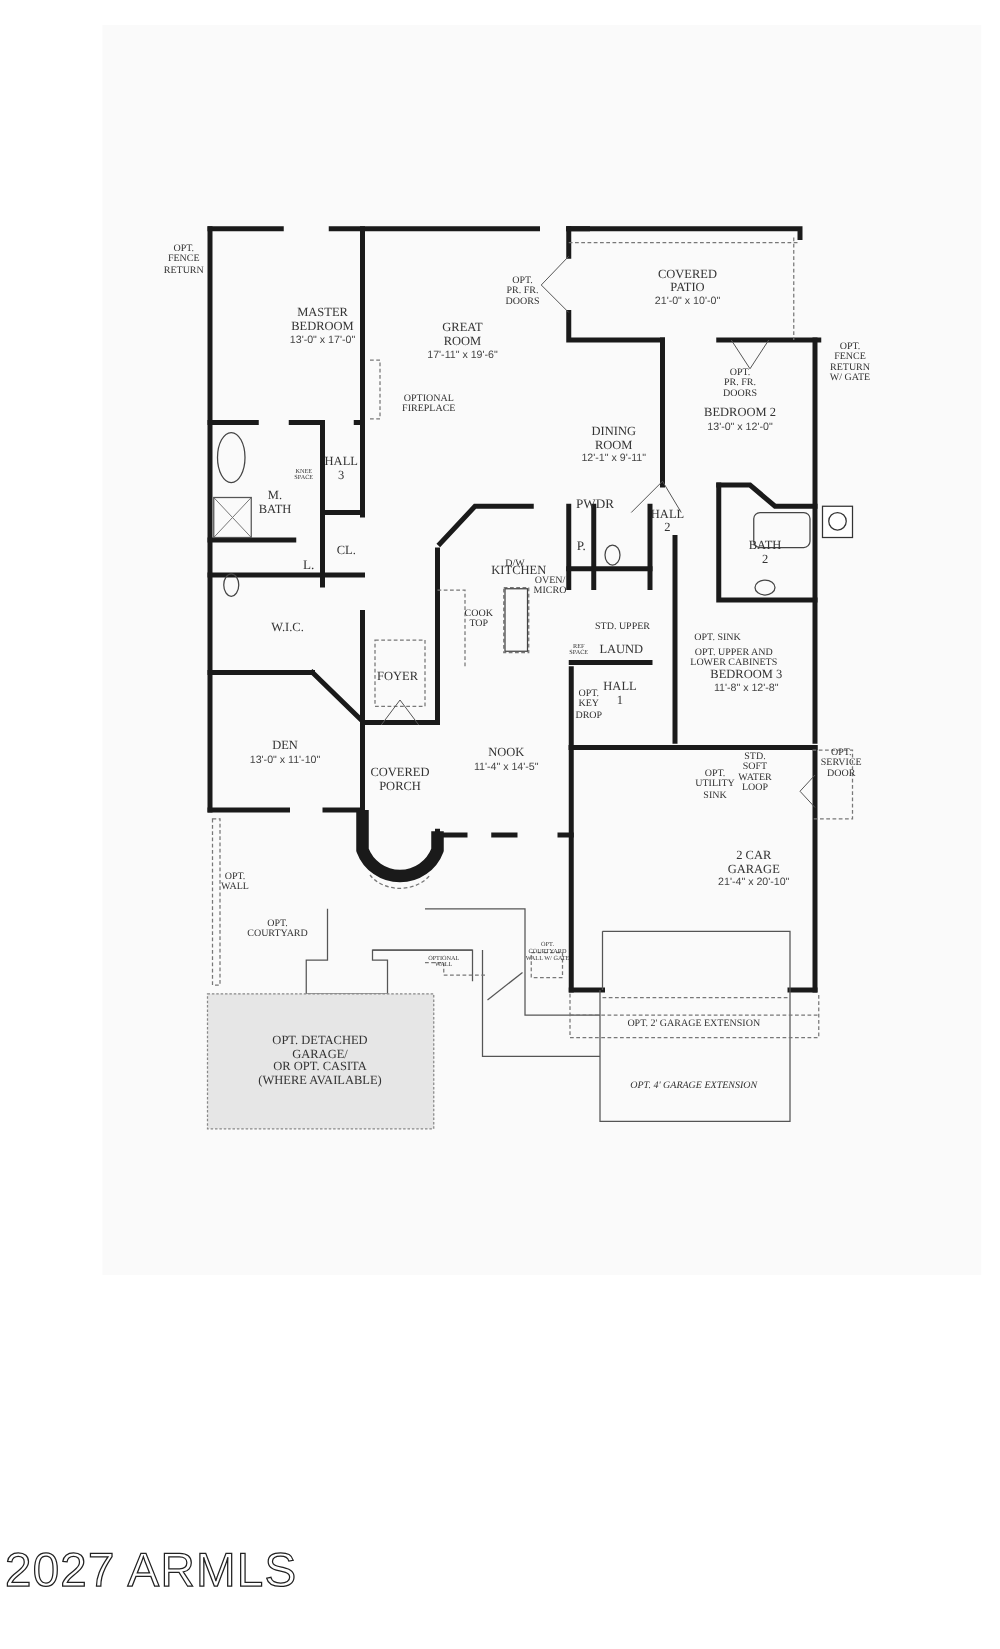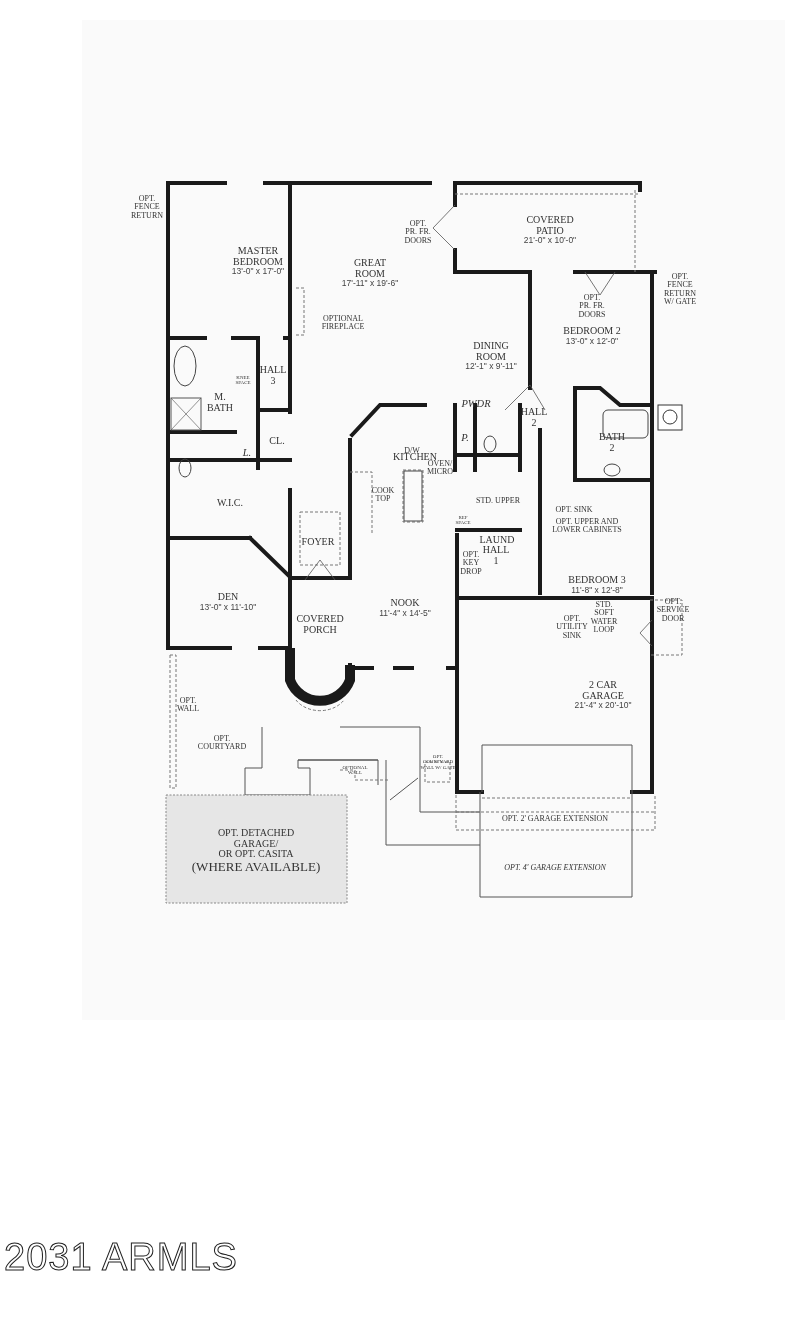--- a/index.html
+++ b/index.html
@@ -3,21 +3,21 @@
 <meta charset="utf-8">
 <style>
   html, body { margin:0; padding:0; background:#ffffff; }
   body { width:800px; height:1319px; position:relative; overflow:hidden; font-family:"Liberation Serif", serif; }
   .sheet { position:absolute; left:82px; top:20px; width:703px; height:1000px; background:#fafafa; }
   .plan { position:absolute; left:0; top:0; width:800px; height:1319px; }
   .lbl { position:absolute; color:#333; text-align:center; line-height:1.05; white-space:nowrap; transform:translateX(-50%); }
   .lbl .t { display:block; font-family:"Liberation Serif", serif; text-transform:uppercase; }
   .lbl .d { display:block; font-family:"Liberation Sans", sans-serif; font-size:8.5px; color:#444; }
   .r-lg .t { font-size:10px; }
-  .r-md .t { font-size:10.5px;font-style:italic; }
+  .r-md .t { font-size:10.5px; }
   .r-sm .t { font-size:8px; }
   .r-xs .t { font-size:5px; }
   .watermark { position:absolute; left:4px; top:1236px; font-family:"Liberation Sans", sans-serif; font-size:38px; font-weight:300; letter-spacing:1px; color:#ffffff; -webkit-text-stroke:1px #222; }
 </style>
 </head>
 <body>
 
 <div class="sheet"></div>
 
 <svg class="plan" viewBox="0 0 800 1319" xmlns="http://www.w3.org/2000/svg">
@@ -173,24 +173,24 @@
     <div class="lbl r-md" style="left: 465px; top: 432px;">
       <span class="t">P.</span>
     </div>
     <div class="lbl r-lg" style="left: 612px; top: 432px;">
       <span class="t">BATH</span>
       <span class="t">2</span>
     </div>
     <div class="lbl r-lg" style="left: 415px; top: 452px;">
       <span class="t">KITCHEN</span>
     </div>
-    <div class="lbl r-lg" style="left: 497px; top: 515px; margin-top: 20px;">
+    <div class="lbl r-lg" style="left: 497px; top: 515px;">
       <span class="t">LAUND</span>
     </div>
-    <div class="lbl r-lg" style="left: 597px; top: 535px; margin-top: 40px;">
+    <div class="lbl r-lg" style="left: 597px; top: 535px;">
       <span class="t">BEDROOM 3</span>
       <span class="d">11'-8" x 12'-8"</span>
     </div>
     <div class="lbl r-lg" style="left: 318px; top: 537px;">
       <span class="t">FOYER</span>
     </div>
     <div class="lbl r-lg" style="left: 496px; top: 545px;">
       <span class="t">HALL</span>
       <span class="t">1</span>
     </div>
@@ -208,21 +208,21 @@
     </div>
     <div class="lbl r-lg" style="left: 555px; top: 680px; margin-left: 48px;">
       <span class="t">2 CAR</span>
       <span class="t">GARAGE</span>
       <span class="d">21'-4" x 20'-10"</span>
     </div>
     <div class="lbl r-lg" style="left: 256px; top: 828px;">
       <span class="t">OPT. DETACHED</span>
       <span class="t">GARAGE/</span>
       <span class="t">OR OPT. CASITA</span>
-      <span class="t" style="font-size: 13px; text-align: center;">(WHERE AVAILABLE)</span>
+      <span class="t" style="font-size: 10px; text-align: center;">(WHERE AVAILABLE)</span>
     </div>
     <div class="lbl r-sm" style="left: 147px; top: 195px;">
       <span class="t">OPT.</span>
       <span class="t">FENCE</span>
       <span class="t">RETURN</span>
     </div>
     <div class="lbl r-sm" style="left: 418px; top: 220px;">
       <span class="t">OPT.</span>
       <span class="t">PR. FR.</span>
       <span class="t">DOORS</span>
@@ -310,13 +310,13 @@
       <span class="t">WALL w/ GATE</span>
     </div>
     <div class="lbl r-sm" style="left: 555px; top: 815px;">
       <span class="t">OPT. 2' GARAGE EXTENSION</span>
     </div>
     <div class="lbl r-sm" style="left: 555px; top: 864px; font-style: italic;">
       <span class="t">OPT. 4' GARAGE EXTENSION</span>
     </div>
   </div>
 
-<div class="watermark">2031 ARMLS</div>
+<div class="watermark">2027 ARMLS</div>
 
 </body></html>

